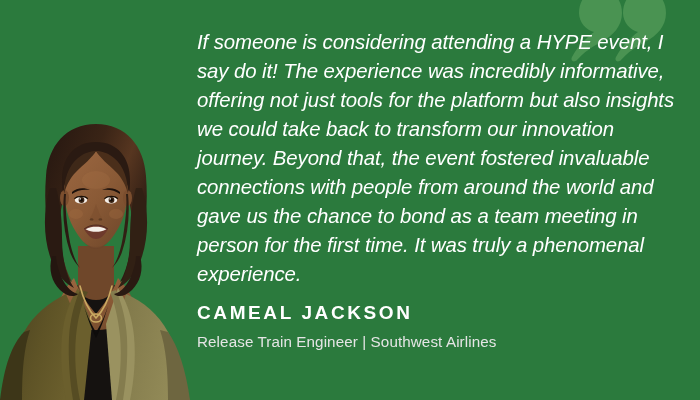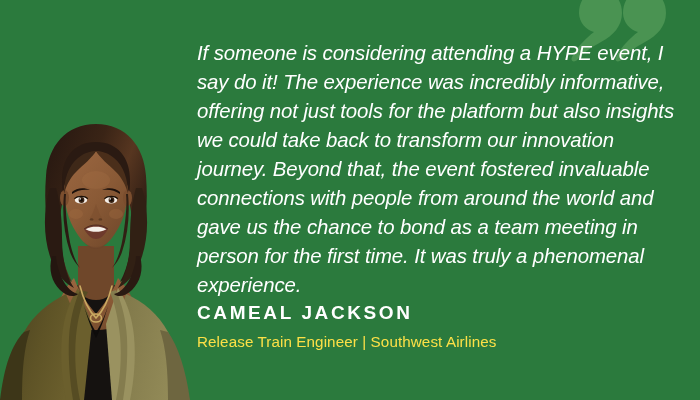--- a/index.html
+++ b/index.html
@@ -27,21 +27,21 @@
     top: -14px;
     width: 96px;
     height: 104px;
     pointer-events: none;
   }
 
   
   #quote-text {
     position: absolute;
     left: 197px;
-    top: 39px;
+    top: 28px;
     width: 480px;
     color: #FFFFFF;
     font-style: italic;
     font-size: 20.4px;
     line-height: 29px;
     letter-spacing: -0.1px;
     font-weight: 400;
     z-index: 3;
   }
 
@@ -55,21 +55,21 @@
   #person-name {
     color: #FFFFFF;
     font-size: 19px;
     font-weight: bold;
     letter-spacing: 2.6px;
     line-height: 24px;
     white-space: nowrap;
     margin-top: 9px;
   }
   #person-role {
-    color: #fde047;
+    color: #e5e5e5;
     font-size: 15.2px;
     font-weight: 400;
     letter-spacing: 0.1px;
     line-height: 21px;
     margin-top: 6px;
     white-space: nowrap;
   }
 
   
   #portrait {

